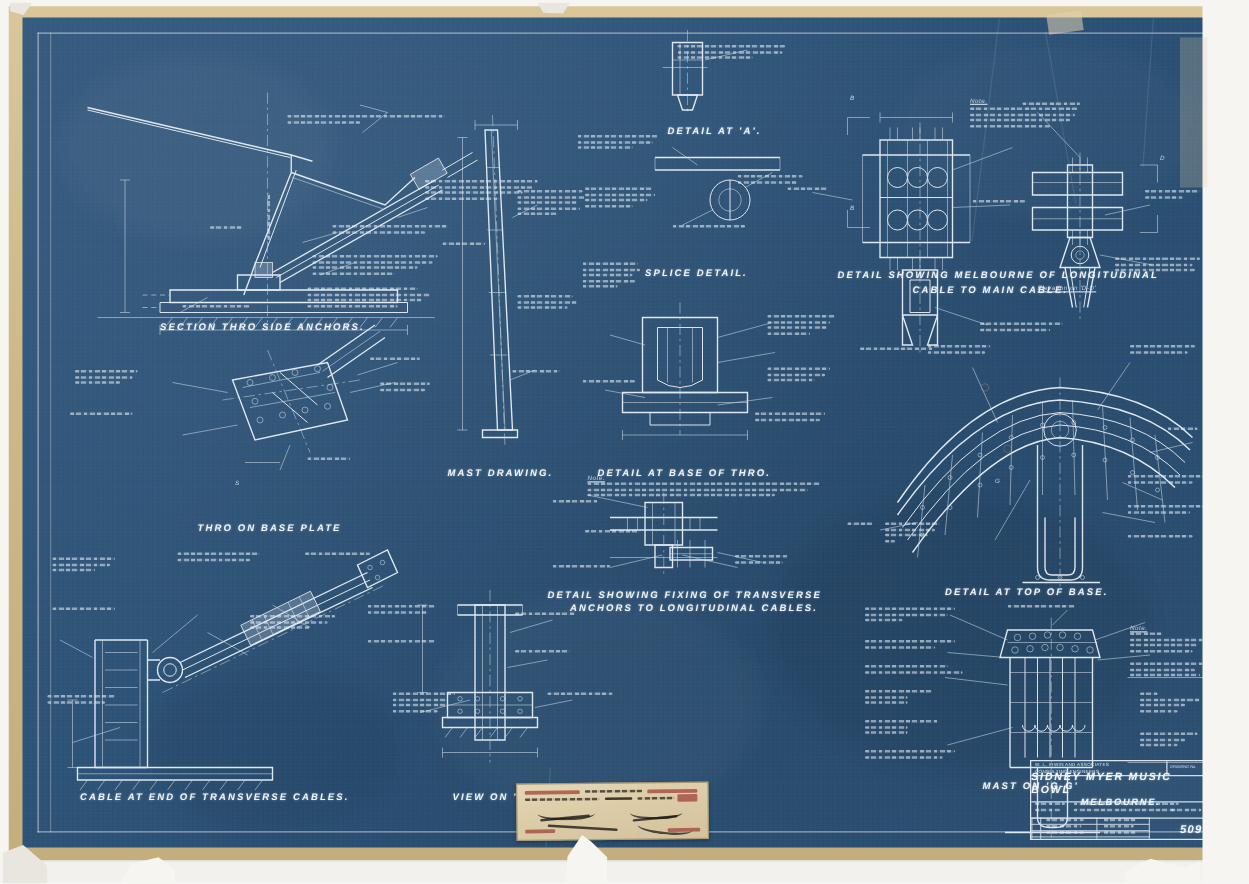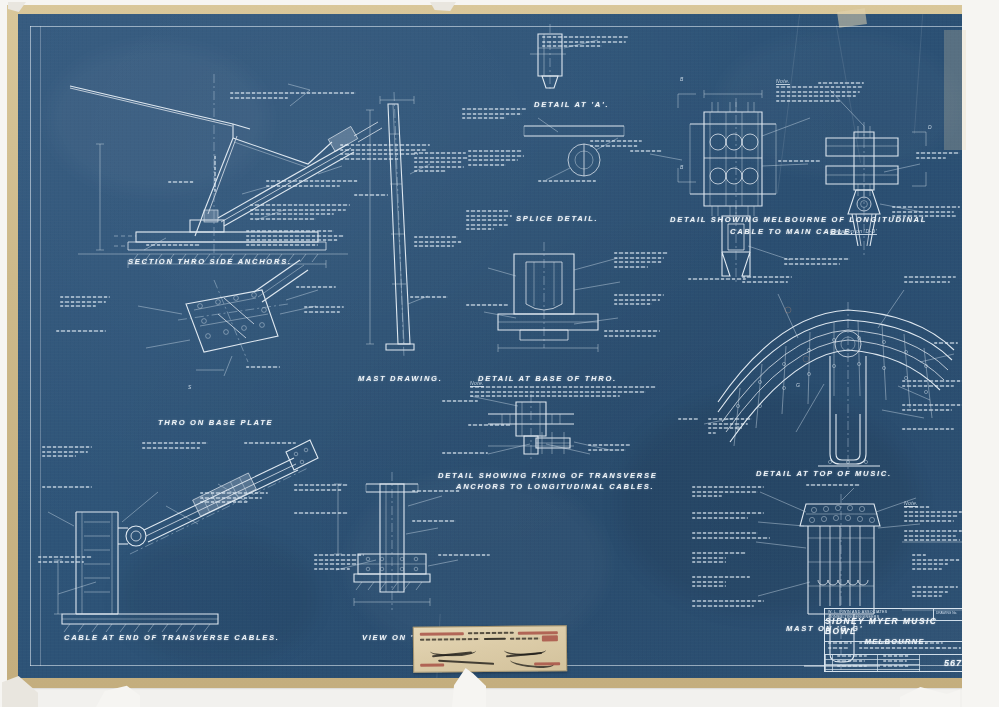--- a/index.html
+++ b/index.html
@@ -955,21 +955,21 @@
     <div class="title" style="left:110px;top:243px;">SECTION THRO SIDE ANCHORS.</div>
     <div class="title" style="left:340px;top:360px;">MAST DRAWING.</div>
     <div class="title" style="left:140px;top:404px;">THRO ON BASE PLATE</div>
     <div class="title" style="left:516px;top:86px;">DETAIL AT 'A'.</div>
     <div class="title" style="left:498px;top:200px;">SPLICE DETAIL.</div>
     <div class="title" style="left:460px;top:360px;">DETAIL AT BASE OF THRO.</div>
     <div class="title" style="left:420px;top:457px;">DETAIL SHOWING FIXING OF TRANSVERSE</div>
     <div class="title" style="left:438px;top:468px;">ANCHORS TO LONGITUDINAL CABLES.</div>
     <div class="title" style="left:652px;top:201px;">DETAIL SHOWING MELBOURNE OF LONGITUDINAL</div>
     <div class="title" style="left:712px;top:213px;">CABLE TO MAIN CABLE.</div>
-    <div class="title" style="left:738px;top:455px;">DETAIL AT TOP OF MUSIC.</div>
+    <div class="title" style="left:738px;top:455px;">DETAIL AT TOP OF BASE.</div>
     <div class="title" style="left:46px;top:619px;">CABLE AT END OF TRANSVERSE CABLES.</div>
     <div class="title" style="left:344px;top:619px;">VIEW ON 'S-S'</div>
     <div class="title" style="left:768px;top:610px;">MAST ON 'G-G'</div>
 
     <div class="mini" style="left:812px;top:214px;text-decoration:underline;">Elevation on 'D-D'</div>
     <div class="mini" style="left:758px;top:64px;text-decoration:underline;">Note.</div>
     <div class="mini" style="left:452px;top:366px;text-decoration:underline;">Note.</div>
     <div class="mini" style="left:886px;top:486px;text-decoration:underline;">Note.</div>
     <div class="mini" style="left:662px;top:62px;">B</div>
     <div class="mini" style="left:662px;top:150px;">B</div>
@@ -1042,21 +1042,21 @@
           <div class="note" style="left:58px;top:1px;width:28px;">
             <div class="row" style="width:26px"></div>
           </div>
           <div class="note" style="left:58px;top:6px;width:28px;">
             <div class="row" style="width:24px"></div>
           </div>
           <div class="note" style="left:58px;top:11px;width:28px;">
             <div class="row" style="width:26px"></div>
           </div>
         </div>
-        <div class="num">567</div>
+        <div class="num">509</div>
       </div>
     </div>
 
   </div>
 
   <div class="tear" style="left:452px;top:668px;width:34px;height:39px;clip-path:polygon(40% 0,62% 14%,100% 46%,100% 100%,0 100%,6% 44%);"></div>
   <div class="tear" style="left:96px;top:684px;width:44px;height:23px;clip-path:polygon(20% 30%,70% 8%,100% 50%,100% 100%,0 100%);"></div>
   <div class="tear" style="left:900px;top:682px;width:60px;height:25px;clip-path:polygon(0 60%,34% 20%,78% 48%,100% 30%,100% 100%,0 100%);"></div>
   <div class="tear" style="left:962px;top:0;width:37px;height:707px;"></div>
   <div class="tear" style="left:0;top:0;width:999px;height:5px;"></div>

